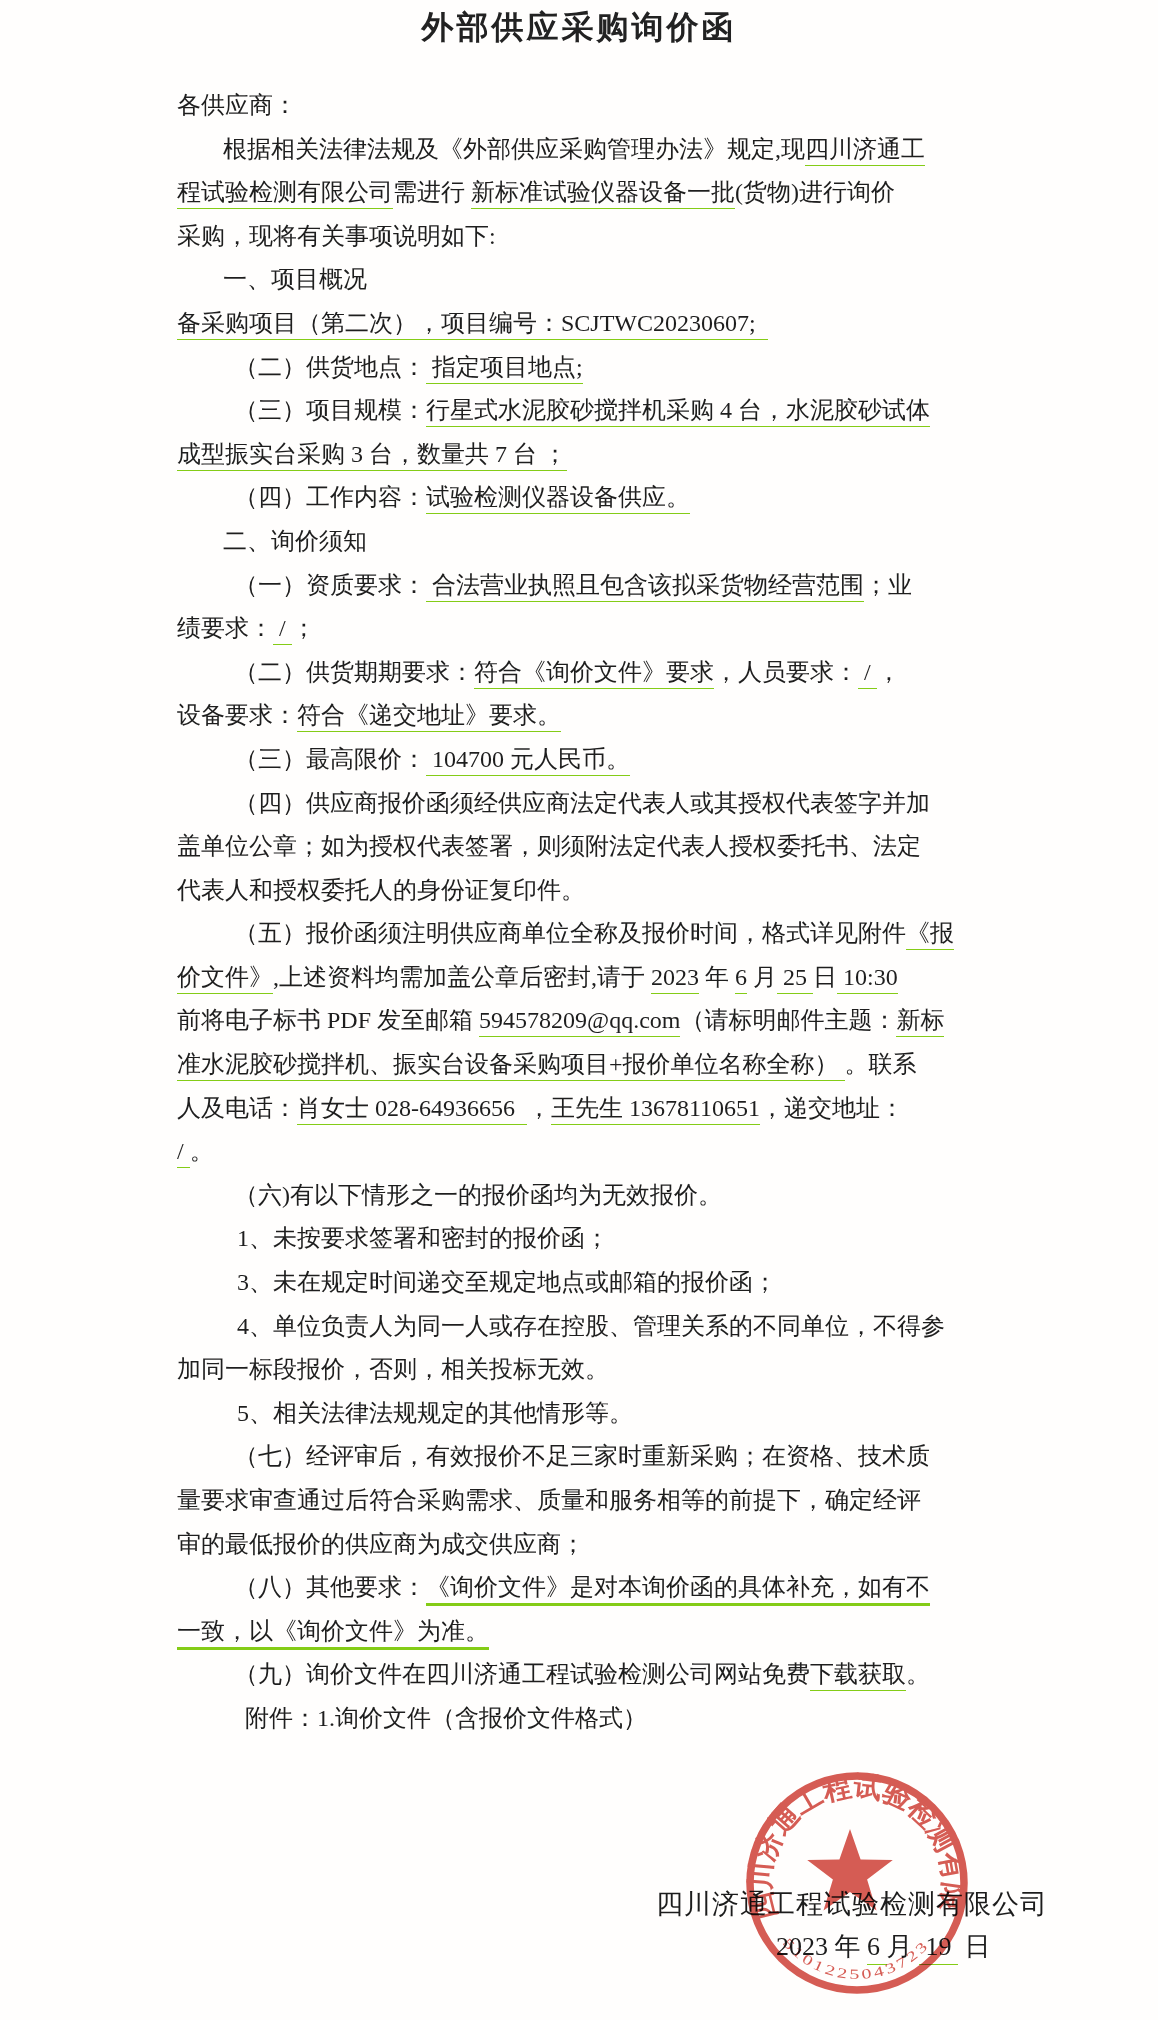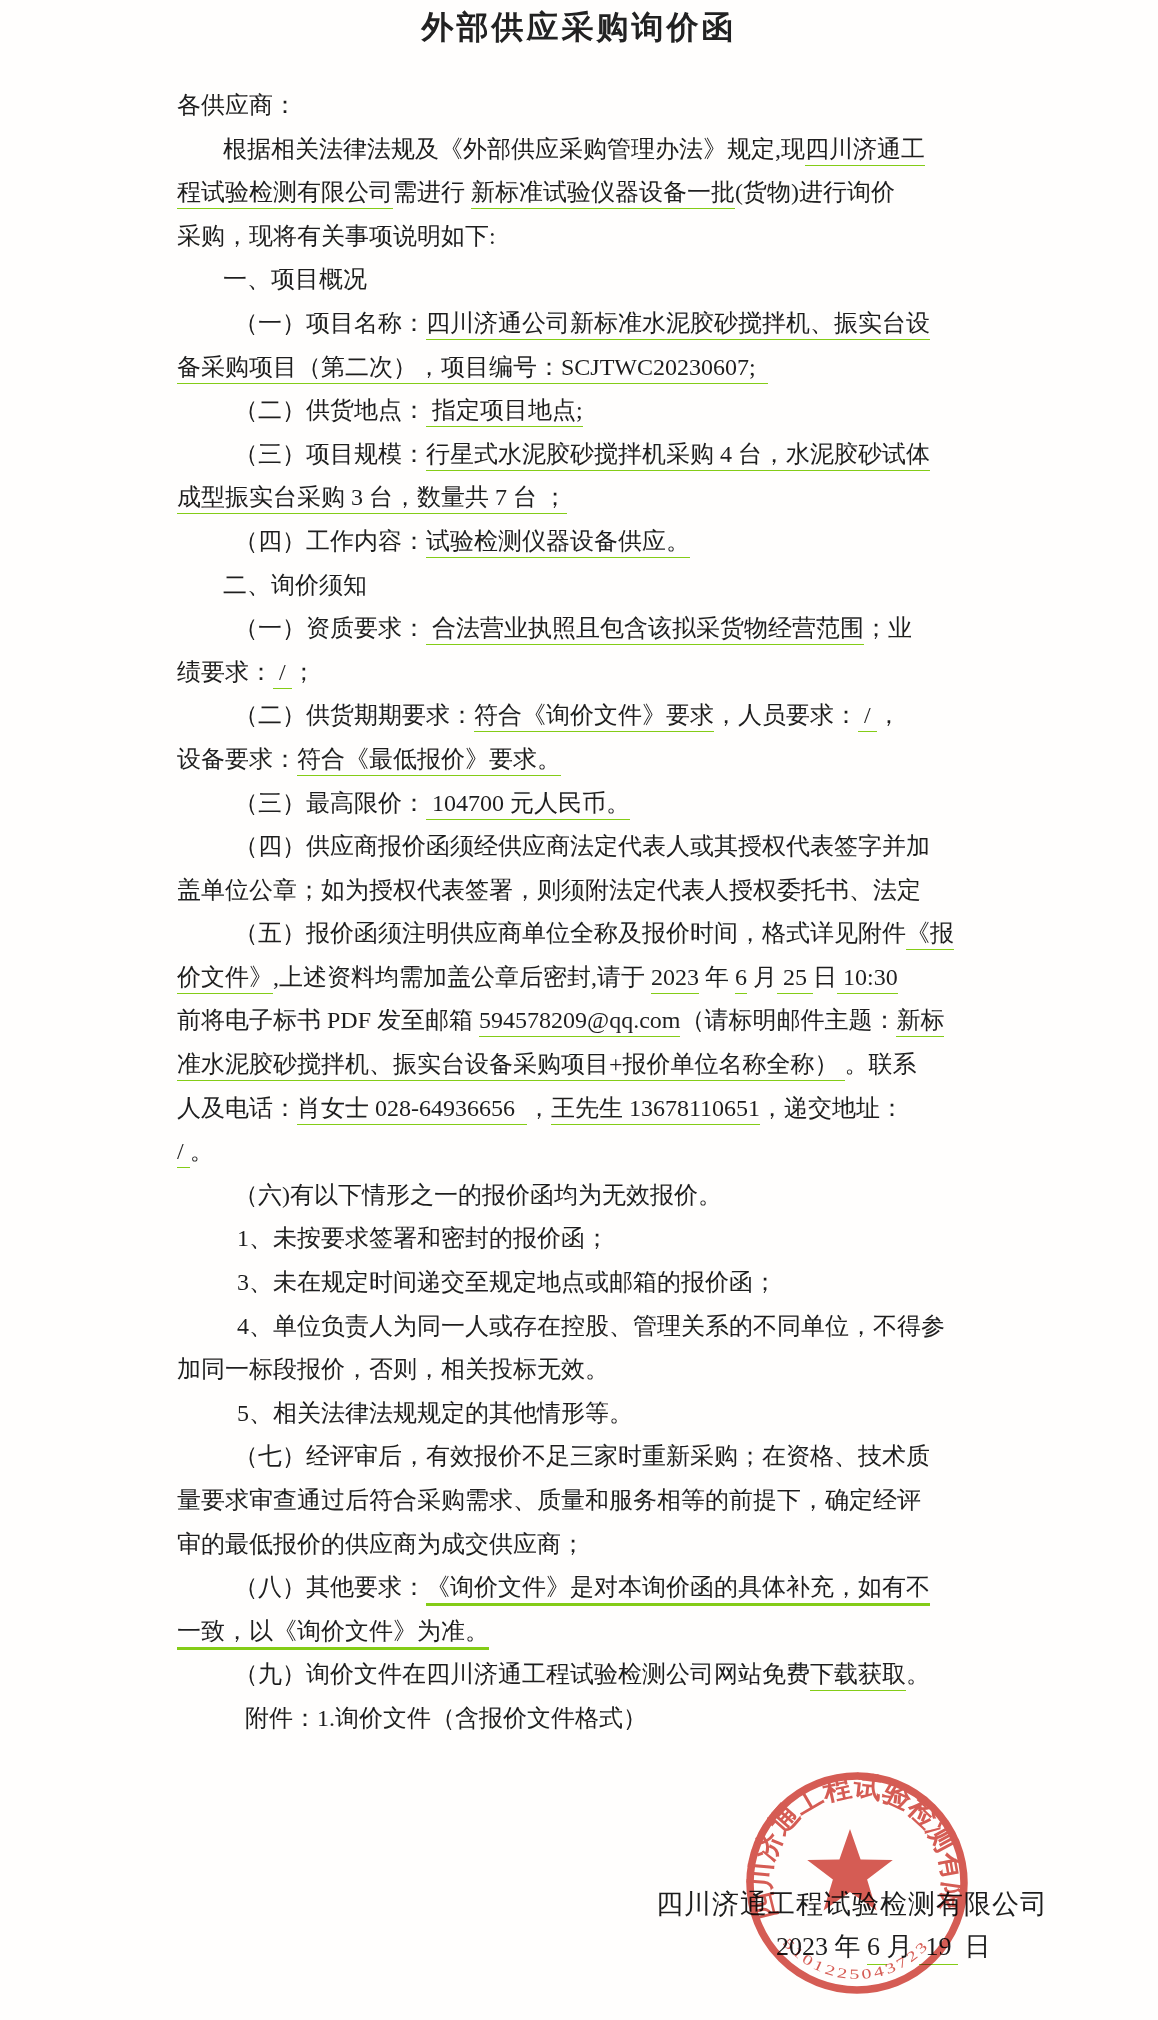--- a/index.html
+++ b/index.html
@@ -49,34 +49,34 @@
 <div class="page">
 
   <div class="title">外部供应采购询价函</div>
 
   <div class="doc-body">
       <div class="line"><span class="">各供应商：</span></div>
       <div class="line" style="padding-left: 46px;"><span class="">根据相关法律法规及《外部供应采购管理办法》规定,现</span><span class="u">四川济通工</span></div>
       <div class="line"><span class="u">程试验检测有限公司</span><span class="">需进行 </span><span class="u">新标准试验仪器设备一批</span><span class="">(货物)进行询价</span></div>
       <div class="line"><span class="">采购，现将有关事项说明如下:</span></div>
       <div class="line" style="padding-left: 46px;"><span class=" b">一、项目概况</span></div>
-      <div class="line" style="padding-left: 57px;"><span class="">（一）项目名称：</span><span class="u">四川济通公司新标准水泥胶砂搅拌机、振实台设</span></div>
       <div class="line"><span class="u">备采购项目（第二次），项目编号：SCJTWC20230607;  </span></div>
       <div class="line" style="padding-left: 57px;"><span class="">（二）供货地点：</span><span class="u"> 指定项目地点;</span></div>
       <div class="line" style="padding-left: 57px;"><span class="">（三）项目规模：</span><span class="u">行星式水泥胶砂搅拌机采购 4 台，水泥胶砂试体</span></div>
       <div class="line"><span class="u">成型振实台采购 3 台，数量共 7 台 ；</span></div>
       <div class="line" style="padding-left: 57px;"><span class="">（四）工作内容：</span><span class="u">试验检测仪器设备供应。</span></div>
       <div class="line" style="padding-left: 46px;"><span class=" b">二、询价须知</span></div>
       <div class="line" style="padding-left: 57px;"><span class="">（一）资质要求：</span><span class="u"> 合法营业执照且包含该拟采货物经营范围</span><span class="">；业</span></div>
       <div class="line"><span class="">绩要求：</span><span class="u"> / </span><span class="">；</span></div>
       <div class="line" style="padding-left: 57px;"><span class="">（二）供货期期要求：</span><span class="u">符合《询价文件》要求</span><span class="">，人员要求：</span><span class="u"> / </span><span class="">，</span></div>
-      <div class="line"><span class="">设备要求：</span><span class="u">符合《最低报价》要求。</span></div>
+      <div class="line"><span class="">设备要求：</span><span class="u">符合《递交地址》要求。</span></div>
       <div class="line" style="padding-left: 57px;"><span class="">（三）最高限价：</span><span class="u"> 104700 元人民币。</span></div>
       <div class="line" style="padding-left: 57px;"><span class="">（四）供应商报价函须经供应商法定代表人或其授权代表签字并加</span></div>
       <div class="line"><span class="">盖单位公章；如为授权代表签署，则须附法定代表人授权委托书、法定</span></div>
+      <div class="line"><span class="">代表人和授权委托人的身份证复印件。</span></div>
       <div class="line" style="padding-left: 57px;"><span class="">（五）报价函须注明供应商单位全称及报价时间，格式详见附件</span><span class="u">《报</span></div>
       <div class="line"><span class="u">价文件》</span><span class="">,上述资料均需加盖公章后密封,请于 </span><span class="u">2023</span><span class=""> 年 </span><span class="u">6</span><span class=""> 月</span><span class="u"> 25 </span><span class="">日</span><span class="u"> 10:30</span></div>
       <div class="line"><span class="">前将电子标书 PDF 发至邮箱 </span><span class="u">594578209@qq.com</span><span class="">（请标明邮件主题：</span><span class="u">新标</span></div>
       <div class="line"><span class="u">准水泥胶砂搅拌机、振实台设备采购项目+报价单位名称全称） </span><span class="">。联系</span></div>
       <div class="line"><span class="">人及电话：</span><span class="u">肖女士 028-64936656  </span><span class="">，</span><span class="u">王先生 13678110651</span><span class="">，递交地址：</span></div>
       <div class="line"><span class="u">/ </span><span class="">。</span></div>
       <div class="line" style="padding-left: 57px;"><span class="">（六)有以下情形之一的报价函均为无效报价。</span></div>
       <div class="line" style="padding-left: 60px;"><span class="">1、未按要求签署和密封的报价函；</span></div>
       <div class="line" style="padding-left: 60px;"><span class="">3、未在规定时间递交至规定地点或邮箱的报价函；</span></div>
       <div class="line" style="padding-left: 60px;"><span class="">4、单位负责人为同一人或存在控股、管理关系的不同单位，不得参</span></div>

